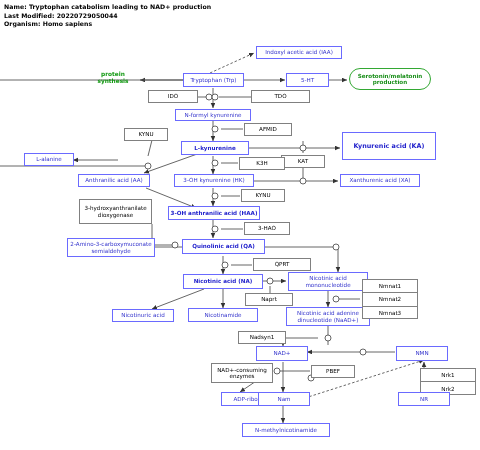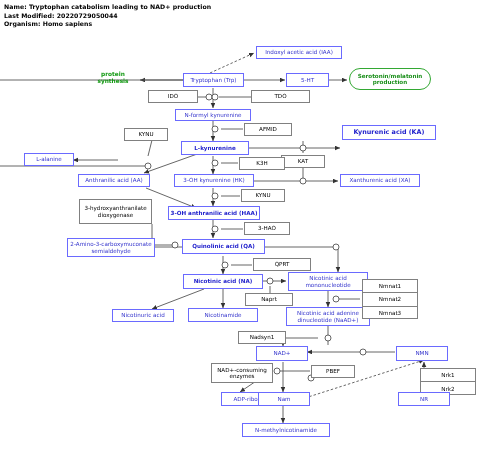--- a/index.html
+++ b/index.html
@@ -169,21 +169,21 @@
   <div>Serotonin/melatonin</div>
   <div>production</div>
 </div>
 
 <div class="node enz" style="left:148px;top:90px;width:50px;height:13px;">IDO</div>
 <div class="node enz" style="left:251px;top:90px;width:59px;height:13px;">TDO</div>
 <div class="node met" style="left:175px;top:109px;width:76px;height:12px;">N-formyl kynurenine</div>
 <div class="node enz" style="left:244px;top:123px;width:48px;height:13px;">AFMID</div>
 <div class="node enz" style="left:124px;top:128px;width:44px;height:13px;">KYNU</div>
 <div class="node met b" style="left:181px;top:141px;width:68px;height:14px;">L-kynurenine</div>
-<div class="node met b" style="left:342px;top:125px;width:94px;height:15px;font-size:6.4px;">Kynurenic acid (KA)</div>
+<div class="node met b" style="left:342px;top:132px;width:94px;height:28px;font-size:6.4px;">Kynurenic acid (KA)</div>
 <div class="node enz" style="left:281px;top:155px;width:44px;height:13px;">KAT</div>
 <div class="node enz" style="left:239px;top:157px;width:46px;height:13px;">K3H</div>
 <div class="node met" style="left:24px;top:153px;width:50px;height:13px;">L-alanine</div>
 <div class="node met" style="left:78px;top:174px;width:72px;height:13px;">Anthranilic acid (AA)</div>
 <div class="node met" style="left:174px;top:174px;width:80px;height:13px;">3-OH kynurenine (HK)</div>
 <div class="node met" style="left:340px;top:174px;width:80px;height:13px;">Xanthurenic acid (XA)</div>
 <div class="node enz" style="left:241px;top:189px;width:44px;height:13px;">KYNU</div>
 <div class="node enz" style="left:79px;top:199px;width:73px;height:25px;flex-direction:column;">
   <div>3-hydroxyanthranilate</div>
   <div>dioxygenase</div>

